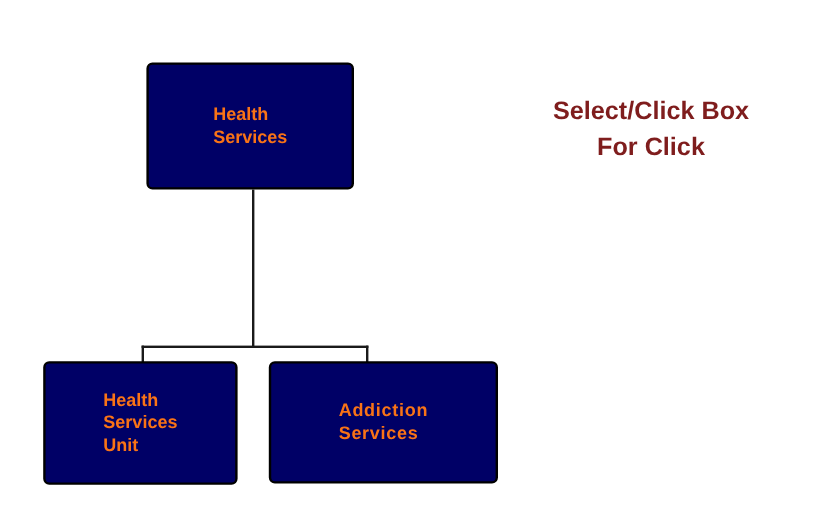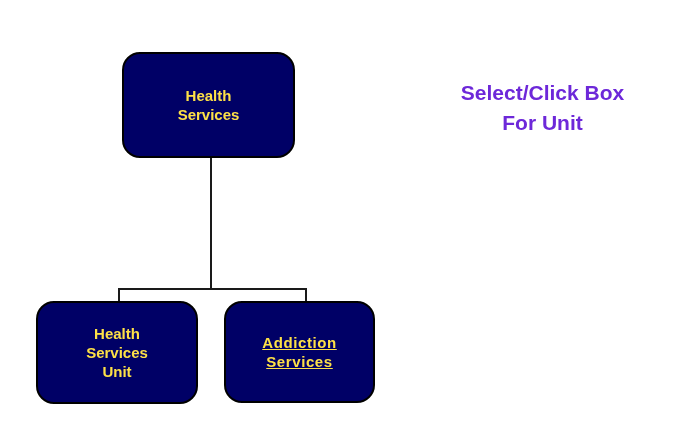--- a/index.html
+++ b/index.html
@@ -20,26 +20,26 @@
     height: 429px;
     background: #ffffff;
   }
 
   
   .node {
     position: absolute;
     box-sizing: border-box;
     background: #000066;
     border: 2px solid #000000;
-    border-radius: 18px;
+    border-radius: 5px;
     display: flex;
     align-items: center;
     justify-content: center;
-    text-align: center;
-    color: #fde047;
+    text-align: left;
+    color: #f97316;
     font-weight: bold;
     font-size: 15px;
     line-height: 19px;
     cursor: pointer;
     user-select: none;
   }
   .node .node-label {
     display: block;
     padding: 0 6px;
     white-space: pre-line;
@@ -53,24 +53,23 @@
   }
   #node-hsu {
     left: 36px;
     top: 301px;
     width: 162px;
     height: 103px;
   }
   #node-addiction {
     left: 224px;
     top: 301px;
-    width: 151px;
+    width: 191px;
     height: 102px;
     letter-spacing: 0.6px;
-    text-decoration: underline;
   }
 
   
   .connector {
     position: absolute;
     background: #1a1a1a;
   }
   .v-line { width: 2px; }
   .h-line { height: 2px; }
 
@@ -98,21 +97,21 @@
     height: 14px;
   }
 
   
   #instruction {
     position: absolute;
     left: 405px;
     top: 78px;
     width: 275px;
     text-align: center;
-    color: #6d28d9;
+    color: #7f1d1d;
     font-weight: bold;
     font-size: 21px;
     line-height: 30px;
     user-select: none;
   }
   #instruction .line { display: block; white-space: nowrap; }
 </style>
 </head>
 <body>
 
@@ -134,16 +133,16 @@
 Unit</span>
   </div>
 
   <div class="node" id="node-addiction">
     <span class="node-label">Addiction
 Services</span>
   </div>
 
   <div id="instruction">
     <span class="line">Select/Click Box</span>
-    <span class="line">For Unit</span>
+    <span class="line">For Click</span>
   </div>
 
 </div>
 
 </body></html>

